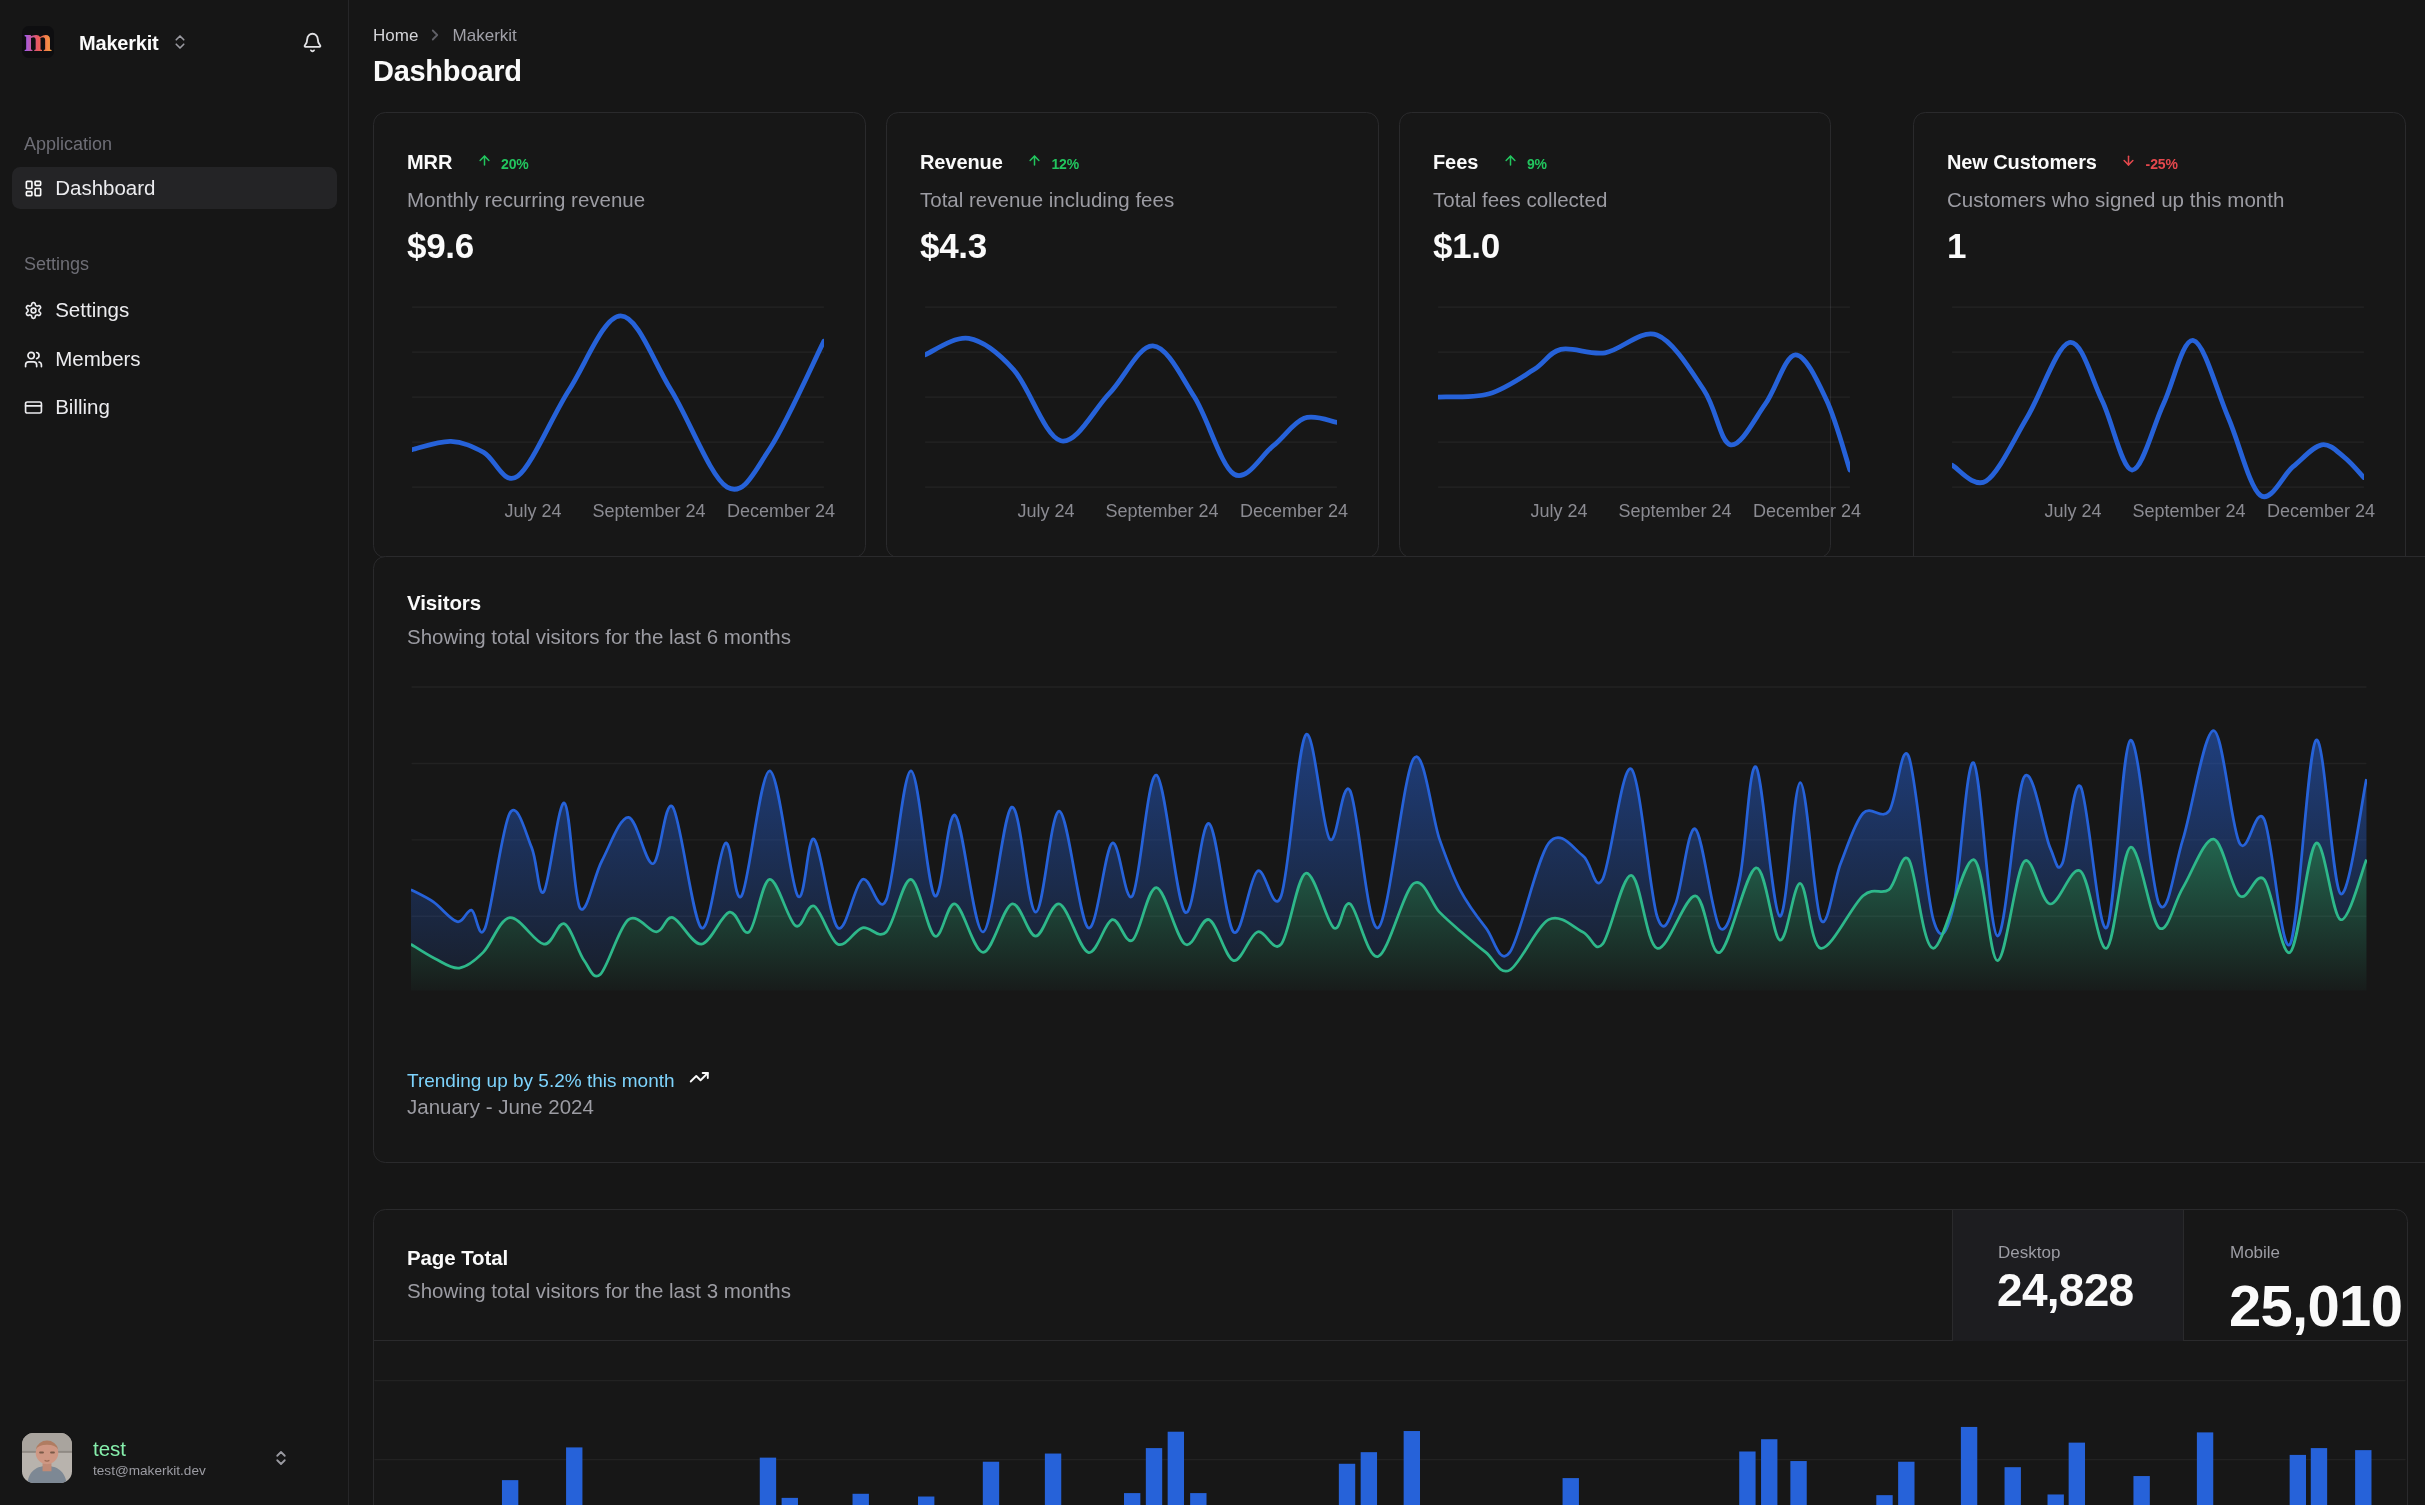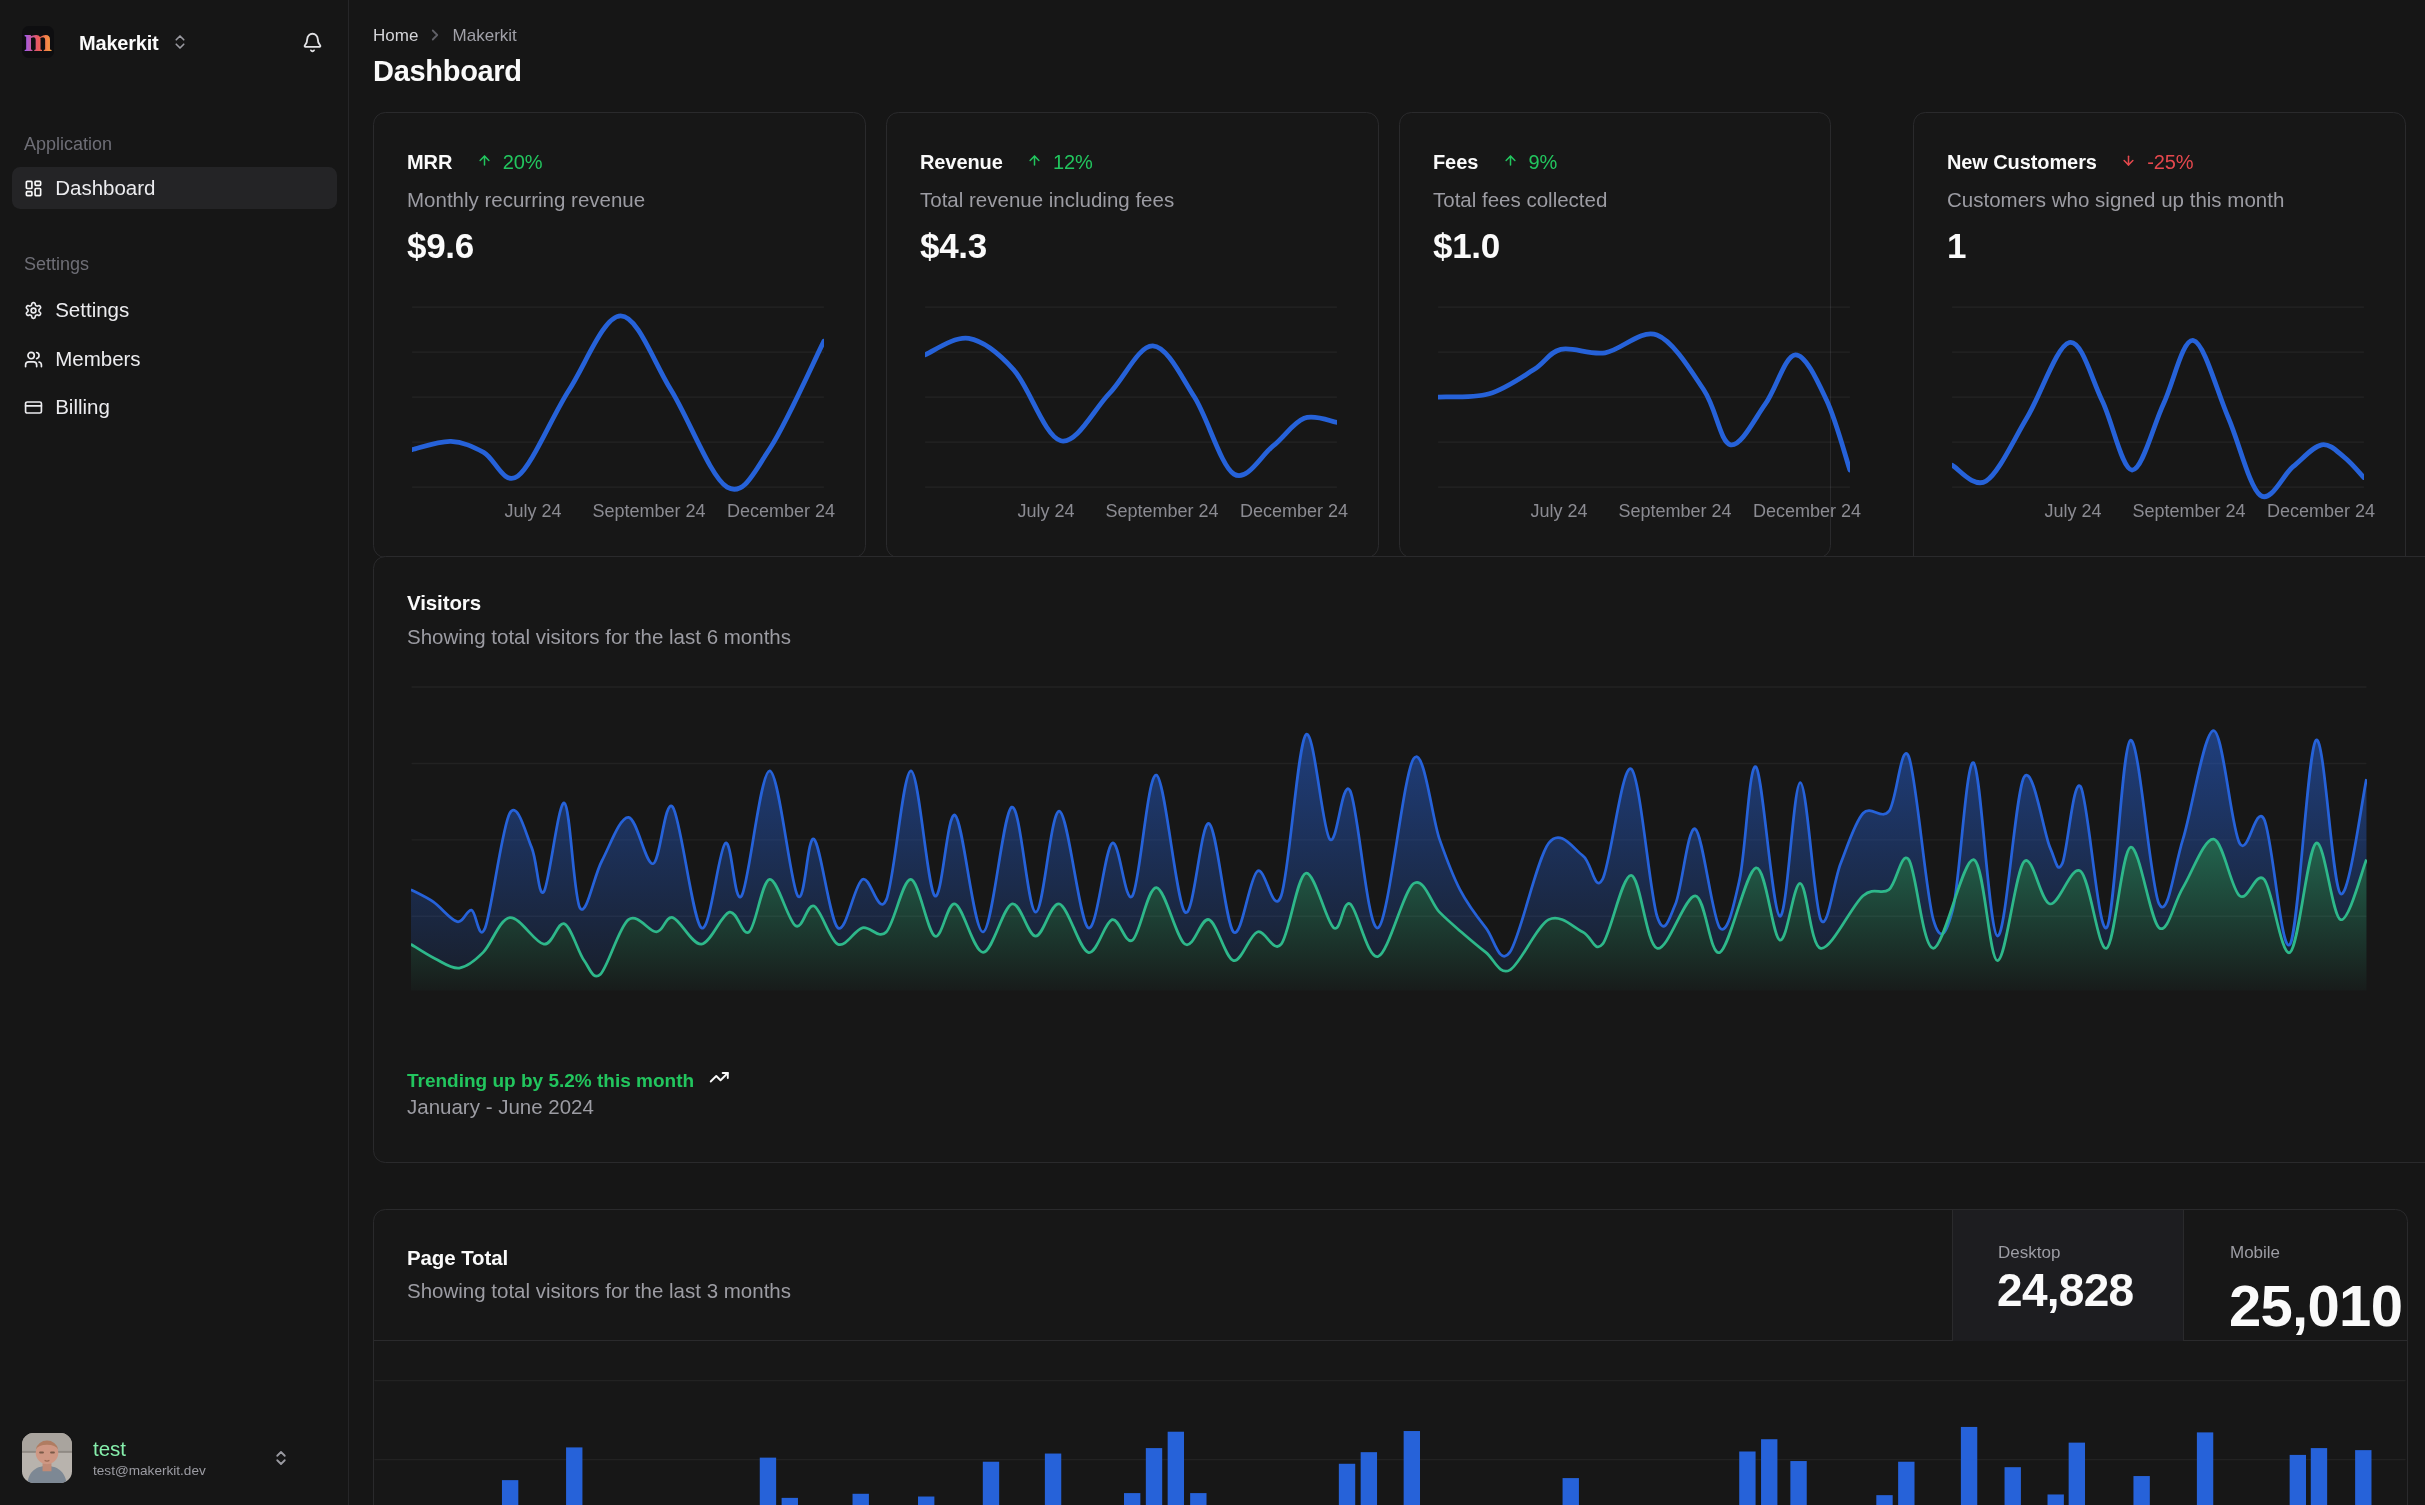--- a/index.html
+++ b/index.html
@@ -10,21 +10,21 @@
 .secthead{position:absolute;left:24px;font-size:18px;color:#6e6e76}
 .nav-item{position:absolute;left:11.6px;width:325px;height:42px;border-radius:8.2px;font-size:20.5px;color:#ececef;display:flex;align-items:center}
 .nav-item .ic{margin-left:12.3px;width:19px;height:19px}
 .nav-item .lbl{margin-left:12.3px}
 .active{background:#242426}
 .crumb{position:absolute;left:373px;top:26px;font-size:17px;color:#d4d4d8}
 .card{position:absolute;border:1.4px solid #2a2a2c;border-radius:12.3px;background:#171717}
 .ctitle{position:absolute;font-size:20px;font-weight:700;color:#fafafa;letter-spacing:-0.1px}
 .cdesc{position:absolute;font-size:20.5px;color:#9c9ca3}
 .cvalue{position:absolute;font-size:35px;font-weight:700;letter-spacing:-0.3px}
-.badge{font-size:20px;font-weight:400}
+.badge{font-size:14px;font-weight:700}
 .xlab{position:absolute;font-size:18px;color:#8b8b92;white-space:nowrap;transform:translateX(-50%)}
 </style></head><body>
 
 <div class="sidebar">
   <div class="sb-top">
     <div class="logo"><svg width="32" height="32" viewBox="0 0 47 47">
           <defs>
             <linearGradient id="lg" x1="0" y1="0" x2="1" y2="0">
               <stop offset="0" stop-color="#9b5cf6"></stop>
               <stop offset=".5" stop-color="#ea575b"></stop>
@@ -213,21 +213,21 @@
     </defs>
     <line x1="0" x2="2866" y1="25" y2="25" stroke="#ffffff" stroke-opacity="0.05" stroke-width="2"></line>
       <line x1="0" x2="2866" y1="137" y2="137" stroke="#ffffff" stroke-opacity="0.05" stroke-width="2"></line>
       <line x1="0" x2="2866" y1="249" y2="249" stroke="#ffffff" stroke-opacity="0.05" stroke-width="2"></line>
       <line x1="0" x2="2866" y1="361" y2="361" stroke="#ffffff" stroke-opacity="0.05" stroke-width="2"></line>
     <path d="M-1.0,322.0 C4.5,325.0 20.7,332.2 32.0,340.0 C43.3,347.8 57.7,367.0 67.0,369.0 C76.3,371.0 81.2,350.5 88.0,352.0 C94.8,353.5 98.7,401.7 108.0,378.0 C117.3,354.3 132.7,229.7 144.0,210.0 C155.3,190.3 167.7,240.8 176.0,260.0 C184.3,279.2 186.0,335.8 194.0,325.0 C202.0,314.2 215.2,191.0 224.0,195.0 C232.8,199.0 237.8,334.8 247.0,349.0 C256.2,363.2 267.2,302.2 279.0,280.0 C290.8,257.8 305.5,215.3 318.0,216.0 C330.5,216.7 343.2,286.5 354.0,284.0 C364.8,281.5 371.2,185.3 383.0,201.0 C394.8,216.7 412.2,369.2 425.0,378.0 C437.8,386.8 450.2,261.8 460.0,254.0 C469.8,246.2 473.2,348.7 484.0,331.0 C494.8,313.3 511.3,148.0 525.0,148.0 C538.7,148.0 555.2,314.3 566.0,331.0 C576.8,347.7 580.2,240.2 590.0,248.0 C599.8,255.8 613.2,368.2 625.0,378.0 C636.8,387.8 649.2,313.8 661.0,307.0 C672.8,300.2 684.2,363.5 696.0,337.0 C707.8,310.5 720.2,149.0 732.0,148.0 C743.8,147.0 756.2,320.2 767.0,331.0 C777.8,341.8 785.2,204.2 797.0,213.0 C808.8,221.8 824.2,386.0 838.0,384.0 C851.8,382.0 867.2,205.8 880.0,201.0 C892.8,196.2 903.3,354.0 915.0,355.0 C926.7,356.0 937.2,203.2 950.0,207.0 C962.8,210.8 979.2,370.2 992.0,378.0 C1004.8,385.8 1016.2,261.8 1027.0,254.0 C1037.8,246.2 1046.2,347.7 1057.0,331.0 C1067.8,314.3 1079.2,150.0 1092.0,154.0 C1104.8,158.0 1121.2,343.2 1134.0,355.0 C1146.8,366.8 1157.2,220.2 1169.0,225.0 C1180.8,229.8 1193.2,372.3 1205.0,384.0 C1216.8,395.7 1228.3,303.8 1240.0,295.0 C1251.7,286.2 1263.2,364.3 1275.0,331.0 C1286.8,297.7 1299.2,108.8 1311.0,95.0 C1322.8,81.2 1335.2,234.3 1346.0,248.0 C1356.8,261.7 1364.2,155.3 1376.0,177.0 C1387.8,198.7 1401.5,385.8 1417.0,378.0 C1432.5,370.2 1454.0,151.7 1469.0,130.0 C1484.0,108.3 1495.7,216.0 1507.0,248.0 C1518.3,280.0 1525.7,300.3 1537.0,322.0 C1548.3,343.7 1562.8,362.7 1575.0,378.0 C1587.2,393.3 1594.7,434.7 1610.0,414.0 C1625.3,393.3 1649.2,277.7 1667.0,254.0 C1684.8,230.3 1703.8,263.2 1717.0,272.0 C1730.2,280.8 1734.2,328.2 1746.0,307.0 C1757.8,285.8 1774.7,136.0 1788.0,145.0 C1801.3,154.0 1815.2,328.0 1826.0,361.0 C1836.8,394.0 1843.7,364.3 1853.0,343.0 C1862.3,321.7 1871.2,227.2 1882.0,233.0 C1892.8,238.8 1907.2,365.7 1918.0,378.0 C1928.8,390.3 1938.2,346.3 1947.0,307.0 C1955.8,267.7 1961.2,133.0 1971.0,142.0 C1980.8,151.0 1995.2,357.2 2006.0,361.0 C2016.8,364.8 2026.0,164.2 2036.0,165.0 C2046.0,165.8 2056.2,346.2 2066.0,366.0 C2075.8,385.8 2084.7,310.0 2095.0,284.0 C2105.3,258.0 2116.2,222.8 2128.0,210.0 C2139.8,197.2 2154.8,220.8 2166.0,207.0 C2177.2,193.2 2184.2,100.5 2195.0,127.0 C2205.8,153.5 2220.2,329.0 2231.0,366.0 C2241.8,403.0 2250.2,387.3 2260.0,349.0 C2269.8,310.7 2279.2,129.2 2290.0,136.0 C2300.8,142.8 2312.7,386.5 2325.0,390.0 C2337.3,393.5 2351.2,178.7 2364.0,157.0 C2376.8,135.3 2392.7,238.8 2402.0,260.0 C2411.3,281.2 2412.5,298.8 2420.0,284.0 C2427.5,269.2 2436.2,155.3 2447.0,171.0 C2457.8,186.7 2472.8,389.3 2485.0,378.0 C2497.2,366.7 2507.2,108.8 2520.0,103.0 C2532.8,97.2 2549.2,318.8 2562.0,343.0 C2574.8,367.2 2583.7,290.3 2597.0,248.0 C2610.3,205.7 2628.2,88.0 2642.0,89.0 C2655.8,90.0 2667.7,232.3 2680.0,254.0 C2692.3,275.7 2703.7,194.3 2716.0,219.0 C2728.3,243.7 2741.3,421.3 2754.0,402.0 C2766.7,382.7 2779.7,115.3 2792.0,103.0 C2804.3,90.7 2815.7,318.5 2828.0,328.0 C2840.3,337.5 2859.7,188.0 2866.0,160.0 L2866.0,278.0 L2866.0,278.0 C2859.7,292.7 2840.3,370.0 2828.0,366.0 C2815.7,362.0 2804.3,246.0 2792.0,254.0 C2779.7,262.0 2766.7,405.2 2754.0,414.0 C2741.3,422.8 2728.3,320.8 2716.0,307.0 C2703.7,293.2 2692.3,340.8 2680.0,331.0 C2667.7,321.2 2655.8,250.0 2642.0,248.0 C2628.2,246.0 2610.3,297.3 2597.0,319.0 C2583.7,340.7 2574.8,387.8 2562.0,378.0 C2549.2,368.2 2532.8,255.0 2520.0,260.0 C2507.2,265.0 2497.2,402.2 2485.0,408.0 C2472.8,413.8 2460.8,305.8 2447.0,295.0 C2433.2,284.2 2415.8,345.3 2402.0,343.0 C2388.2,340.7 2376.8,267.2 2364.0,281.0 C2351.2,294.8 2337.3,426.5 2325.0,426.0 C2312.7,425.5 2305.7,281.0 2290.0,278.0 C2274.3,275.0 2246.8,408.0 2231.0,408.0 C2215.2,408.0 2205.8,292.3 2195.0,278.0 C2184.2,263.7 2177.2,313.2 2166.0,322.0 C2154.8,330.8 2144.7,316.7 2128.0,331.0 C2111.3,345.3 2081.3,411.0 2066.0,408.0 C2050.7,405.0 2046.0,315.0 2036.0,313.0 C2026.0,311.0 2016.8,399.8 2006.0,396.0 C1995.2,392.2 1985.7,287.0 1971.0,290.0 C1956.3,293.0 1932.8,407.2 1918.0,414.0 C1903.2,420.8 1897.3,332.0 1882.0,331.0 C1866.7,330.0 1841.7,413.0 1826.0,408.0 C1810.3,403.0 1801.3,302.0 1788.0,301.0 C1774.7,300.0 1757.8,388.2 1746.0,402.0 C1734.2,415.8 1730.2,390.0 1717.0,384.0 C1703.8,378.0 1684.8,356.7 1667.0,366.0 C1649.2,375.3 1625.3,432.0 1610.0,440.0 C1594.7,448.0 1586.8,423.3 1575.0,414.0 C1563.2,404.7 1550.3,393.8 1539.0,384.0 C1527.7,374.2 1518.7,366.8 1507.0,355.0 C1495.3,343.2 1484.0,302.2 1469.0,313.0 C1454.0,323.8 1432.5,415.0 1417.0,420.0 C1401.5,425.0 1386.8,350.0 1376.0,343.0 C1365.2,336.0 1362.8,385.5 1352.0,378.0 C1341.2,370.5 1323.8,294.0 1311.0,298.0 C1298.2,302.0 1286.8,387.7 1275.0,402.0 C1263.2,416.3 1251.7,380.0 1240.0,384.0 C1228.3,388.0 1216.8,429.0 1205.0,426.0 C1193.2,423.0 1180.8,370.0 1169.0,366.0 C1157.2,362.0 1146.8,409.8 1134.0,402.0 C1121.2,394.2 1104.8,320.0 1092.0,319.0 C1079.2,318.0 1067.8,388.2 1057.0,396.0 C1046.2,403.8 1037.8,363.0 1027.0,366.0 C1016.2,369.0 1004.8,417.8 992.0,414.0 C979.2,410.2 962.8,347.0 950.0,343.0 C937.2,339.0 926.7,390.0 915.0,390.0 C903.3,390.0 892.8,339.0 880.0,343.0 C867.2,347.0 851.8,414.0 838.0,414.0 C824.2,414.0 808.8,347.0 797.0,343.0 C785.2,339.0 777.8,396.0 767.0,390.0 C756.2,384.0 743.8,308.0 732.0,307.0 C720.2,306.0 707.8,372.2 696.0,384.0 C684.2,395.8 672.8,375.0 661.0,378.0 C649.2,381.0 636.8,407.3 625.0,402.0 C613.2,396.7 600.3,350.5 590.0,346.0 C579.7,341.5 573.8,381.5 563.0,375.0 C552.2,368.5 536.3,305.5 525.0,307.0 C513.7,308.5 504.8,376.0 495.0,384.0 C485.2,392.0 477.7,352.0 466.0,355.0 C454.3,358.0 438.8,400.7 425.0,402.0 C411.2,403.3 394.0,366.0 383.0,363.0 C372.0,360.0 369.8,383.5 359.0,384.0 C348.2,384.5 331.7,355.7 318.0,366.0 C304.3,376.3 287.8,436.0 277.0,446.0 C266.2,456.0 261.8,438.3 253.0,426.0 C244.2,413.7 233.8,376.0 224.0,372.0 C214.2,368.0 207.3,403.5 194.0,402.0 C180.7,400.5 158.8,361.0 144.0,363.0 C129.2,365.0 117.3,401.7 105.0,414.0 C92.7,426.3 81.8,435.5 70.0,437.0 C58.2,438.5 45.8,428.8 34.0,423.0 C22.2,417.2 4.8,405.5 -1.0,402.0 Z" fill="url(#gb)"></path>
     <path d="M-1.0,322.0 C4.5,325.0 20.7,332.2 32.0,340.0 C43.3,347.8 57.7,367.0 67.0,369.0 C76.3,371.0 81.2,350.5 88.0,352.0 C94.8,353.5 98.7,401.7 108.0,378.0 C117.3,354.3 132.7,229.7 144.0,210.0 C155.3,190.3 167.7,240.8 176.0,260.0 C184.3,279.2 186.0,335.8 194.0,325.0 C202.0,314.2 215.2,191.0 224.0,195.0 C232.8,199.0 237.8,334.8 247.0,349.0 C256.2,363.2 267.2,302.2 279.0,280.0 C290.8,257.8 305.5,215.3 318.0,216.0 C330.5,216.7 343.2,286.5 354.0,284.0 C364.8,281.5 371.2,185.3 383.0,201.0 C394.8,216.7 412.2,369.2 425.0,378.0 C437.8,386.8 450.2,261.8 460.0,254.0 C469.8,246.2 473.2,348.7 484.0,331.0 C494.8,313.3 511.3,148.0 525.0,148.0 C538.7,148.0 555.2,314.3 566.0,331.0 C576.8,347.7 580.2,240.2 590.0,248.0 C599.8,255.8 613.2,368.2 625.0,378.0 C636.8,387.8 649.2,313.8 661.0,307.0 C672.8,300.2 684.2,363.5 696.0,337.0 C707.8,310.5 720.2,149.0 732.0,148.0 C743.8,147.0 756.2,320.2 767.0,331.0 C777.8,341.8 785.2,204.2 797.0,213.0 C808.8,221.8 824.2,386.0 838.0,384.0 C851.8,382.0 867.2,205.8 880.0,201.0 C892.8,196.2 903.3,354.0 915.0,355.0 C926.7,356.0 937.2,203.2 950.0,207.0 C962.8,210.8 979.2,370.2 992.0,378.0 C1004.8,385.8 1016.2,261.8 1027.0,254.0 C1037.8,246.2 1046.2,347.7 1057.0,331.0 C1067.8,314.3 1079.2,150.0 1092.0,154.0 C1104.8,158.0 1121.2,343.2 1134.0,355.0 C1146.8,366.8 1157.2,220.2 1169.0,225.0 C1180.8,229.8 1193.2,372.3 1205.0,384.0 C1216.8,395.7 1228.3,303.8 1240.0,295.0 C1251.7,286.2 1263.2,364.3 1275.0,331.0 C1286.8,297.7 1299.2,108.8 1311.0,95.0 C1322.8,81.2 1335.2,234.3 1346.0,248.0 C1356.8,261.7 1364.2,155.3 1376.0,177.0 C1387.8,198.7 1401.5,385.8 1417.0,378.0 C1432.5,370.2 1454.0,151.7 1469.0,130.0 C1484.0,108.3 1495.7,216.0 1507.0,248.0 C1518.3,280.0 1525.7,300.3 1537.0,322.0 C1548.3,343.7 1562.8,362.7 1575.0,378.0 C1587.2,393.3 1594.7,434.7 1610.0,414.0 C1625.3,393.3 1649.2,277.7 1667.0,254.0 C1684.8,230.3 1703.8,263.2 1717.0,272.0 C1730.2,280.8 1734.2,328.2 1746.0,307.0 C1757.8,285.8 1774.7,136.0 1788.0,145.0 C1801.3,154.0 1815.2,328.0 1826.0,361.0 C1836.8,394.0 1843.7,364.3 1853.0,343.0 C1862.3,321.7 1871.2,227.2 1882.0,233.0 C1892.8,238.8 1907.2,365.7 1918.0,378.0 C1928.8,390.3 1938.2,346.3 1947.0,307.0 C1955.8,267.7 1961.2,133.0 1971.0,142.0 C1980.8,151.0 1995.2,357.2 2006.0,361.0 C2016.8,364.8 2026.0,164.2 2036.0,165.0 C2046.0,165.8 2056.2,346.2 2066.0,366.0 C2075.8,385.8 2084.7,310.0 2095.0,284.0 C2105.3,258.0 2116.2,222.8 2128.0,210.0 C2139.8,197.2 2154.8,220.8 2166.0,207.0 C2177.2,193.2 2184.2,100.5 2195.0,127.0 C2205.8,153.5 2220.2,329.0 2231.0,366.0 C2241.8,403.0 2250.2,387.3 2260.0,349.0 C2269.8,310.7 2279.2,129.2 2290.0,136.0 C2300.8,142.8 2312.7,386.5 2325.0,390.0 C2337.3,393.5 2351.2,178.7 2364.0,157.0 C2376.8,135.3 2392.7,238.8 2402.0,260.0 C2411.3,281.2 2412.5,298.8 2420.0,284.0 C2427.5,269.2 2436.2,155.3 2447.0,171.0 C2457.8,186.7 2472.8,389.3 2485.0,378.0 C2497.2,366.7 2507.2,108.8 2520.0,103.0 C2532.8,97.2 2549.2,318.8 2562.0,343.0 C2574.8,367.2 2583.7,290.3 2597.0,248.0 C2610.3,205.7 2628.2,88.0 2642.0,89.0 C2655.8,90.0 2667.7,232.3 2680.0,254.0 C2692.3,275.7 2703.7,194.3 2716.0,219.0 C2728.3,243.7 2741.3,421.3 2754.0,402.0 C2766.7,382.7 2779.7,115.3 2792.0,103.0 C2804.3,90.7 2815.7,318.5 2828.0,328.0 C2840.3,337.5 2859.7,188.0 2866.0,160.0" stroke="#2662d9" stroke-width="4"></path>
     <path d="M-1.0,402.0 C4.8,405.5 22.2,417.2 34.0,423.0 C45.8,428.8 58.2,438.5 70.0,437.0 C81.8,435.5 92.7,426.3 105.0,414.0 C117.3,401.7 129.2,365.0 144.0,363.0 C158.8,361.0 180.7,400.5 194.0,402.0 C207.3,403.5 214.2,368.0 224.0,372.0 C233.8,376.0 244.2,413.7 253.0,426.0 C261.8,438.3 266.2,456.0 277.0,446.0 C287.8,436.0 304.3,376.3 318.0,366.0 C331.7,355.7 348.2,384.5 359.0,384.0 C369.8,383.5 372.0,360.0 383.0,363.0 C394.0,366.0 411.2,403.3 425.0,402.0 C438.8,400.7 454.3,358.0 466.0,355.0 C477.7,352.0 485.2,392.0 495.0,384.0 C504.8,376.0 513.7,308.5 525.0,307.0 C536.3,305.5 552.2,368.5 563.0,375.0 C573.8,381.5 579.7,341.5 590.0,346.0 C600.3,350.5 613.2,396.7 625.0,402.0 C636.8,407.3 649.2,381.0 661.0,378.0 C672.8,375.0 684.2,395.8 696.0,384.0 C707.8,372.2 720.2,306.0 732.0,307.0 C743.8,308.0 756.2,384.0 767.0,390.0 C777.8,396.0 785.2,339.0 797.0,343.0 C808.8,347.0 824.2,414.0 838.0,414.0 C851.8,414.0 867.2,347.0 880.0,343.0 C892.8,339.0 903.3,390.0 915.0,390.0 C926.7,390.0 937.2,339.0 950.0,343.0 C962.8,347.0 979.2,410.2 992.0,414.0 C1004.8,417.8 1016.2,369.0 1027.0,366.0 C1037.8,363.0 1046.2,403.8 1057.0,396.0 C1067.8,388.2 1079.2,318.0 1092.0,319.0 C1104.8,320.0 1121.2,394.2 1134.0,402.0 C1146.8,409.8 1157.2,362.0 1169.0,366.0 C1180.8,370.0 1193.2,423.0 1205.0,426.0 C1216.8,429.0 1228.3,388.0 1240.0,384.0 C1251.7,380.0 1263.2,416.3 1275.0,402.0 C1286.8,387.7 1298.2,302.0 1311.0,298.0 C1323.8,294.0 1341.2,370.5 1352.0,378.0 C1362.8,385.5 1365.2,336.0 1376.0,343.0 C1386.8,350.0 1401.5,425.0 1417.0,420.0 C1432.5,415.0 1454.0,323.8 1469.0,313.0 C1484.0,302.2 1495.3,343.2 1507.0,355.0 C1518.7,366.8 1527.7,374.2 1539.0,384.0 C1550.3,393.8 1563.2,404.7 1575.0,414.0 C1586.8,423.3 1594.7,448.0 1610.0,440.0 C1625.3,432.0 1649.2,375.3 1667.0,366.0 C1684.8,356.7 1703.8,378.0 1717.0,384.0 C1730.2,390.0 1734.2,415.8 1746.0,402.0 C1757.8,388.2 1774.7,300.0 1788.0,301.0 C1801.3,302.0 1810.3,403.0 1826.0,408.0 C1841.7,413.0 1866.7,330.0 1882.0,331.0 C1897.3,332.0 1903.2,420.8 1918.0,414.0 C1932.8,407.2 1956.3,293.0 1971.0,290.0 C1985.7,287.0 1995.2,392.2 2006.0,396.0 C2016.8,399.8 2026.0,311.0 2036.0,313.0 C2046.0,315.0 2050.7,405.0 2066.0,408.0 C2081.3,411.0 2111.3,345.3 2128.0,331.0 C2144.7,316.7 2154.8,330.8 2166.0,322.0 C2177.2,313.2 2184.2,263.7 2195.0,278.0 C2205.8,292.3 2215.2,408.0 2231.0,408.0 C2246.8,408.0 2274.3,275.0 2290.0,278.0 C2305.7,281.0 2312.7,425.5 2325.0,426.0 C2337.3,426.5 2351.2,294.8 2364.0,281.0 C2376.8,267.2 2388.2,340.7 2402.0,343.0 C2415.8,345.3 2433.2,284.2 2447.0,295.0 C2460.8,305.8 2472.8,413.8 2485.0,408.0 C2497.2,402.2 2507.2,265.0 2520.0,260.0 C2532.8,255.0 2549.2,368.2 2562.0,378.0 C2574.8,387.8 2583.7,340.7 2597.0,319.0 C2610.3,297.3 2628.2,246.0 2642.0,248.0 C2655.8,250.0 2667.7,321.2 2680.0,331.0 C2692.3,340.8 2703.7,293.2 2716.0,307.0 C2728.3,320.8 2741.3,422.8 2754.0,414.0 C2766.7,405.2 2779.7,262.0 2792.0,254.0 C2804.3,246.0 2815.7,362.0 2828.0,366.0 C2840.3,370.0 2859.7,292.7 2866.0,278.0 L2866.0,470 L-1.0,470 Z" fill="url(#gg)"></path>
     <path d="M-1.0,402.0 C4.8,405.5 22.2,417.2 34.0,423.0 C45.8,428.8 58.2,438.5 70.0,437.0 C81.8,435.5 92.7,426.3 105.0,414.0 C117.3,401.7 129.2,365.0 144.0,363.0 C158.8,361.0 180.7,400.5 194.0,402.0 C207.3,403.5 214.2,368.0 224.0,372.0 C233.8,376.0 244.2,413.7 253.0,426.0 C261.8,438.3 266.2,456.0 277.0,446.0 C287.8,436.0 304.3,376.3 318.0,366.0 C331.7,355.7 348.2,384.5 359.0,384.0 C369.8,383.5 372.0,360.0 383.0,363.0 C394.0,366.0 411.2,403.3 425.0,402.0 C438.8,400.7 454.3,358.0 466.0,355.0 C477.7,352.0 485.2,392.0 495.0,384.0 C504.8,376.0 513.7,308.5 525.0,307.0 C536.3,305.5 552.2,368.5 563.0,375.0 C573.8,381.5 579.7,341.5 590.0,346.0 C600.3,350.5 613.2,396.7 625.0,402.0 C636.8,407.3 649.2,381.0 661.0,378.0 C672.8,375.0 684.2,395.8 696.0,384.0 C707.8,372.2 720.2,306.0 732.0,307.0 C743.8,308.0 756.2,384.0 767.0,390.0 C777.8,396.0 785.2,339.0 797.0,343.0 C808.8,347.0 824.2,414.0 838.0,414.0 C851.8,414.0 867.2,347.0 880.0,343.0 C892.8,339.0 903.3,390.0 915.0,390.0 C926.7,390.0 937.2,339.0 950.0,343.0 C962.8,347.0 979.2,410.2 992.0,414.0 C1004.8,417.8 1016.2,369.0 1027.0,366.0 C1037.8,363.0 1046.2,403.8 1057.0,396.0 C1067.8,388.2 1079.2,318.0 1092.0,319.0 C1104.8,320.0 1121.2,394.2 1134.0,402.0 C1146.8,409.8 1157.2,362.0 1169.0,366.0 C1180.8,370.0 1193.2,423.0 1205.0,426.0 C1216.8,429.0 1228.3,388.0 1240.0,384.0 C1251.7,380.0 1263.2,416.3 1275.0,402.0 C1286.8,387.7 1298.2,302.0 1311.0,298.0 C1323.8,294.0 1341.2,370.5 1352.0,378.0 C1362.8,385.5 1365.2,336.0 1376.0,343.0 C1386.8,350.0 1401.5,425.0 1417.0,420.0 C1432.5,415.0 1454.0,323.8 1469.0,313.0 C1484.0,302.2 1495.3,343.2 1507.0,355.0 C1518.7,366.8 1527.7,374.2 1539.0,384.0 C1550.3,393.8 1563.2,404.7 1575.0,414.0 C1586.8,423.3 1594.7,448.0 1610.0,440.0 C1625.3,432.0 1649.2,375.3 1667.0,366.0 C1684.8,356.7 1703.8,378.0 1717.0,384.0 C1730.2,390.0 1734.2,415.8 1746.0,402.0 C1757.8,388.2 1774.7,300.0 1788.0,301.0 C1801.3,302.0 1810.3,403.0 1826.0,408.0 C1841.7,413.0 1866.7,330.0 1882.0,331.0 C1897.3,332.0 1903.2,420.8 1918.0,414.0 C1932.8,407.2 1956.3,293.0 1971.0,290.0 C1985.7,287.0 1995.2,392.2 2006.0,396.0 C2016.8,399.8 2026.0,311.0 2036.0,313.0 C2046.0,315.0 2050.7,405.0 2066.0,408.0 C2081.3,411.0 2111.3,345.3 2128.0,331.0 C2144.7,316.7 2154.8,330.8 2166.0,322.0 C2177.2,313.2 2184.2,263.7 2195.0,278.0 C2205.8,292.3 2215.2,408.0 2231.0,408.0 C2246.8,408.0 2274.3,275.0 2290.0,278.0 C2305.7,281.0 2312.7,425.5 2325.0,426.0 C2337.3,426.5 2351.2,294.8 2364.0,281.0 C2376.8,267.2 2388.2,340.7 2402.0,343.0 C2415.8,345.3 2433.2,284.2 2447.0,295.0 C2460.8,305.8 2472.8,413.8 2485.0,408.0 C2497.2,402.2 2507.2,265.0 2520.0,260.0 C2532.8,255.0 2549.2,368.2 2562.0,378.0 C2574.8,387.8 2583.7,340.7 2597.0,319.0 C2610.3,297.3 2628.2,246.0 2642.0,248.0 C2655.8,250.0 2667.7,321.2 2680.0,331.0 C2692.3,340.8 2703.7,293.2 2716.0,307.0 C2728.3,320.8 2741.3,422.8 2754.0,414.0 C2766.7,405.2 2779.7,262.0 2792.0,254.0 C2804.3,246.0 2815.7,362.0 2828.0,366.0 C2840.3,370.0 2859.7,292.7 2866.0,278.0" stroke="#2eb88a" stroke-width="4"></path>
   </svg>
-  <div style="position:absolute;left:33px;top:510px;font-size:19px;font-weight:700;color:#22c55e">Trending up by 5.2% this month
+  <div style="position:absolute;left:33px;top:510px;font-size:19px;font-weight:400;color:#7dd3fc">Trending up by 5.2% this month
     <span style="display:inline-block;vertical-align:-0.7px;margin-left:9.6px"><svg width="20.5" height="20.5" viewBox="0 0 24 24" fill="none" stroke="#fafafa" stroke-width="2.2" stroke-linecap="round" stroke-linejoin="round">
           <polyline points="22 7 13.5 15.5 8.5 10.5 2 17"></polyline>
           <polyline points="16 7 22 7 22 13"></polyline>
         </svg></span></div>
   <div style="position:absolute;left:33px;top:538px;font-size:20.5px;color:#9c9ca3">January - June 2024</div>
 </div>
 
 <div class="card" style="left:373px;top:1209px;width:2035px;height:382px;overflow:hidden">
   <div style="position:absolute;left:0;top:0;right:0;height:131px;border-bottom:1.4px solid #2a2a2c">
     <div class="ctitle" style="left:33px;top:36px;font-size:20.5px">Page Total</div>

